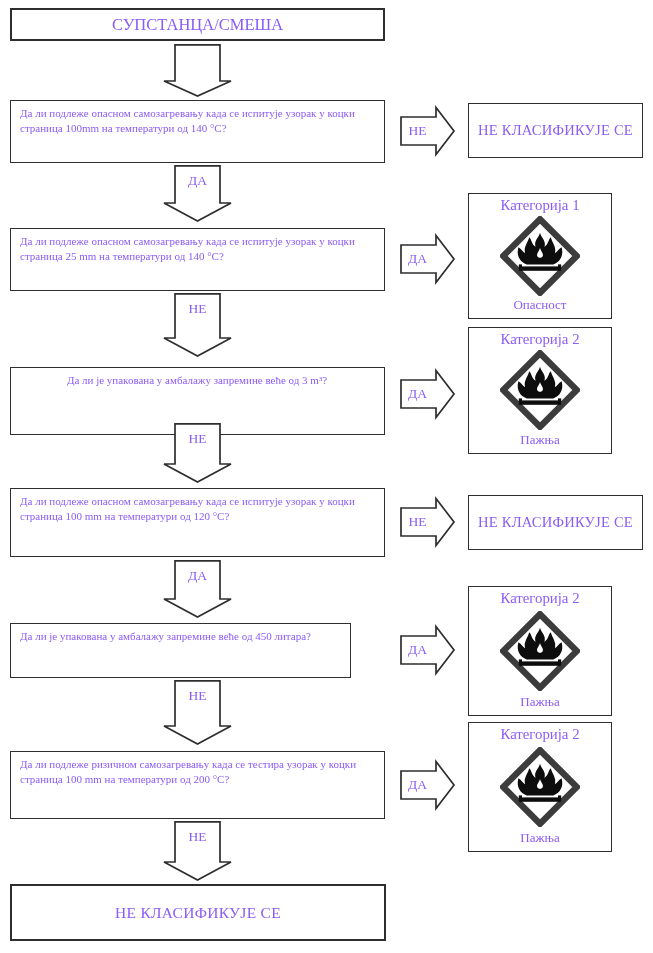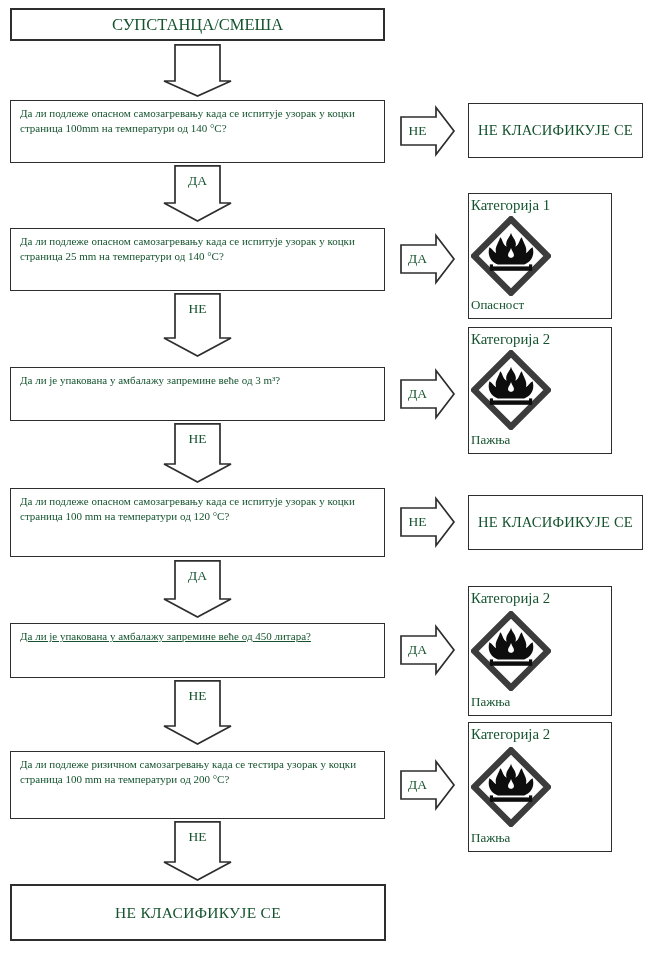--- a/index.html
+++ b/index.html
@@ -1,33 +1,33 @@
 <!DOCTYPE html>
 <html><head>
 <meta charset="utf-8">
 <style>
   html,body{margin:0;padding:0;background:#ffffff;}
   .canvas{
     position:relative;width:653px;height:953px;background:#ffffff;
-    font-family:"Liberation Serif","DejaVu Serif",serif;color:#14532d;
+    font-family:"Liberation Serif","DejaVu Serif",serif;color:#8b5cf6;
     overflow:hidden;
   }
   .box{position:absolute;box-sizing:border-box;background:#fff;border:1.5px solid #2e2e2e;}
   .thick{border-width:2px;}
   .center{display:flex;align-items:center;justify-content:center;text-align:center;}
   .qtext{font-size:11px;line-height:1.32;padding:5px 10px 0 9px;}
   .startlabel{font-size:16.5px;}
   .nclabel{font-size:14.6px;letter-spacing:.2px;}
   .endlabel{font-size:15.5px;letter-spacing:.3px;}
   .arrow{position:absolute;font-family:Liberation Serif, serif;}
   .arrow svg{display:block;overflow:visible;}
   .arrow polygon{fill:#ffffff;stroke:#2e2e2e;stroke-width:1.7;stroke-linejoin:miter;}
   .dlabel{position:absolute;left:0;right:0;top:8px;text-align:center;font-size:13.5px;}
   .rlabel{position:absolute;left:0;top:0;bottom:0;width:37px;display:flex;align-items:center;justify-content:center;font-size:13.5px;}
-  .cat{display:flex;flex-direction:column;justify-content:space-between;padding:3px 2px 5px;}
+  .cat{display:flex;flex-direction:column;align-items:center;justify-content:space-between;padding:3px 2px 5px;}
   .cat-title{font-size:14.8px;}
   .cat-signal{font-size:13px;}
   .pictogram{display:block;}
 </style>
 </head>
 <body>
 
 <div class="canvas">
 
   <div class="box thick center startlabel" style="left:10px;top:8px;width:375px;height:33px;">СУПСТАНЦА/СМЕША</div>
@@ -75,21 +75,21 @@
     <div class="cat-signal">Опасност</div>
   </div>
 
   <div class="arrow" style="left:163px;top:293px;width:69px;height:64px;">
     <svg width="69" height="64" viewBox="0 0 69 64">
         <polygon points="12,0.9 12,45 1,45 34.5,63 68,45 57,45 57,0.9"></polygon>
       </svg>
     <span class="dlabel">НЕ</span>
   </div>
 
-  <div class="box qtext" style="left:10px;top:367px;width:375px;height:54px;">Да ли је упакована у амбалажу запремине веће од 3 m³?</div>
+  <div class="box qtext" style="left:10px;top:367px;width:375px;height:68px;text-align:center;">Да ли је упакована у амбалажу запремине веће од 3 m³?</div>
   <div class="arrow" style="left:399px;top:366px;width:56px;height:56px;">
     <svg width="56" height="56" viewBox="0 0 56 56">
         <polygon points="2,14 37,14 37,4.5 55,28 37,51.5 37,42 2,42"></polygon>
       </svg>
     <span class="rlabel">ДА</span>
   </div>
 
   <div class="box cat" style="left:468px;top:327px;width:144px;height:127px;">
     <div class="cat-title">Категорија 2</div>
     <svg class="pictogram" width="80" height="80" viewBox="0 0 100 100">
@@ -119,21 +119,21 @@
   </div>
   <div class="box center nclabel" style="left:468px;top:495px;width:175px;height:55px;">НЕ КЛАСИФИКУЈЕ СЕ</div>
 
   <div class="arrow" style="left:163px;top:560px;width:69px;height:58px;">
     <svg width="69" height="58" viewBox="0 0 69 58">
         <polygon points="12,0.9 12,39 1,39 34.5,57 68,39 57,39 57,0.9"></polygon>
       </svg>
     <span class="dlabel">ДА</span>
   </div>
 
-  <div class="box qtext" style="left:10px;top:623px;width:375px;height:55px;text-decoration:underline;">Да ли је упакована у амбалажу запремине веће од 450 литара?</div>
+  <div class="box qtext" style="left:10px;top:623px;width:341px;height:55px;">Да ли је упакована у амбалажу запремине веће од 450 литара?</div>
   <div class="arrow" style="left:399px;top:622px;width:56px;height:56px;">
     <svg width="56" height="56" viewBox="0 0 56 56">
         <polygon points="2,14 37,14 37,4.5 55,28 37,51.5 37,42 2,42"></polygon>
       </svg>
     <span class="rlabel">ДА</span>
   </div>
 
   <div class="box cat" style="left:468px;top:586px;width:144px;height:130px;">
     <div class="cat-title">Категорија 2</div>
     <svg class="pictogram" width="80" height="80" viewBox="0 0 100 100">

